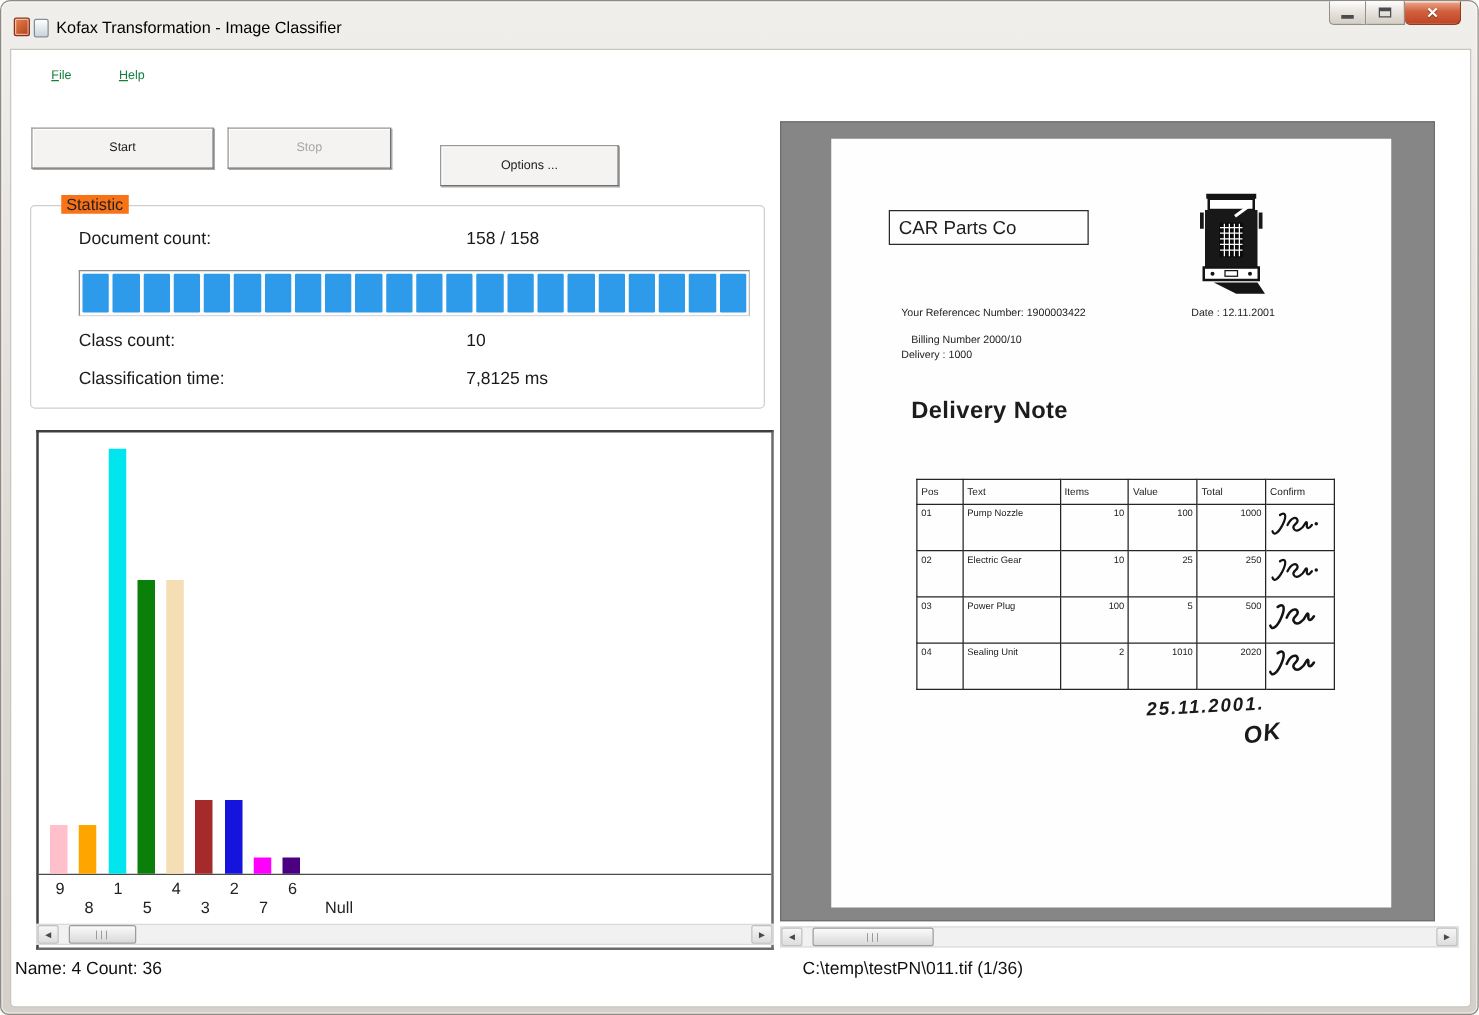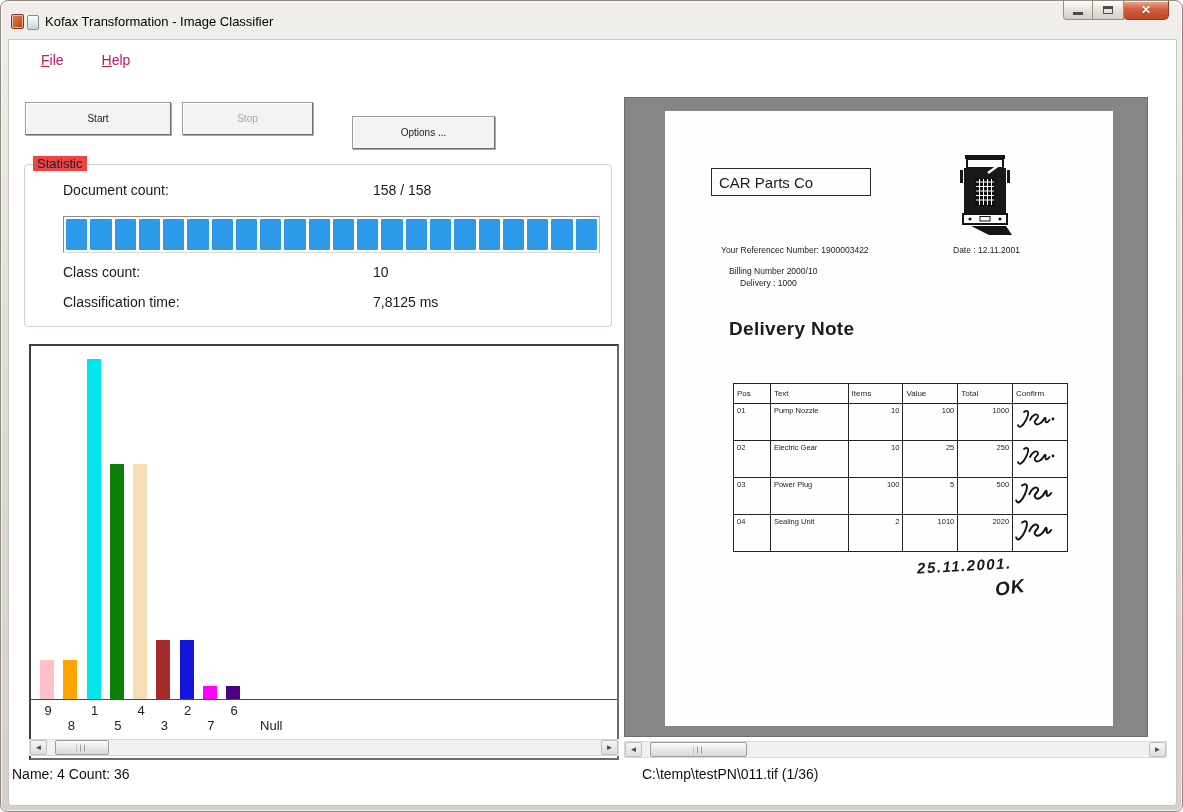--- a/index.html
+++ b/index.html
@@ -32,36 +32,36 @@
     border-color:#8f3c22; }
   .ic-min { width:10px; height:3px; background:#4c4c4c; margin-top:7px; }
   .ic-max { width:10px; height:8px; border:1px solid #4c4c4c; border-top:3px solid #4c4c4c; background:transparent; }
   .ic-close { color:#fff; font-size:12px; font-weight:bold; text-shadow:0 1px 1px rgba(0,0,0,.45); line-height:1; }
 
   
   .client { position:absolute; left:7px; top:38px; width:1169px; height:767px;
     background:#fff; border:1px solid #c9c5bf; border-radius:0 0 4px 4px; overflow:hidden; }
 
   .menubar { position:absolute; left:0; top:6px; right:0; height:28px; display:flex; align-items:center; padding-left:26px; gap:26px; }
-  .menu-item { display:inline-block; font-size:14px; color:#be185d; padding:3px 6px; cursor:default; }
+  .menu-item { display:inline-block; font-size:10px; color:#15803d; padding:3px 6px; cursor:default; }
   .menu-item::first-letter { text-decoration:underline; }
 
   
   .btn { position:absolute; height:33px; background:#f4f3f1; border:1px solid #9a9a9a;
     border-right-color:#6f6f6f; border-bottom-color:#6f6f6f;
     box-shadow:1px 1px 0 #a9a9a9, inset 1px 1px 0 #ffffff;
     font-size:10px; color:#1a1a1a; display:flex; align-items:center; justify-content:center; }
   .btn.start { left:16px; top:62px; width:146px; }
   .btn.stop  { left:173px; top:62px; width:131px; color:#a6a6a6; }
   .btn.options { left:343px; top:76px; width:143px; }
 
   
   .groupbox { position:absolute; left:15px; top:124px; width:588px; height:163px;
     border:1px solid #d2cfc9; border-radius:4px; }
-  .groupbox .gb-label { position:absolute; top:-9px; left:8px; background:#ef4444; padding:0 4px; font-size:13px; color:#222; }
+  .groupbox .gb-label { position:absolute; top:-9px; left:24px; background:#f97316; padding:0 4px; font-size:13px; color:#222; }
   .stat-label { position:absolute; left:38px; font-size:14px; color:#1a1a1a; }
   .stat-value { position:absolute; left:348px; font-size:14px; color:#1a1a1a; }
 
   .progress { position:absolute; left:38px; top:51px; width:537px; height:37px;
     border:1px solid #8c8c8c; border-bottom-color:#d9d9d9; border-right-color:#bcbcbc;
     background:#fdfdfd; padding:2px; display:flex; gap:3px; }
   .progress .seg { flex:1; border-radius:1px; }
 
   
   .chart-panel { position:absolute; left:20px; top:304px; width:590px; height:416px;
@@ -91,21 +91,21 @@
     background:#868686; border:1px solid #6d6d6d; }
   .page { position:absolute; left:40px; top:13px; width:448px; height:615px; background:#fefefe; color:#1c1c1c; }
 
   .company-box { position:absolute; left:46px; top:57px; width:160px; height:28px;
     border:1px solid #2b2b2b; display:flex; align-items:center; padding-left:7px; font-size:15px; }
   .truck { position:absolute; left:293px; top:40px; }
   .doc-small { position:absolute; font-size:8.5px; color:#222; line-height:1.35; }
   .doc-ref   { left:56px; top:134px; }
   .doc-date  { left:288px; top:134px; }
   .doc-bill  { left:64px; top:155px; }
-  .doc-deliv { left:56px; top:167px;margin-left:19px; }
+  .doc-deliv { left:56px; top:167px; }
   .doc-heading { position:absolute; left:64px; top:207px; font-size:19px; font-weight:bold; letter-spacing:.3px; }
 
   .doc-table { position:absolute; left:68px; top:272px; width:335px; border-collapse:collapse; }
   .doc-table th, .doc-table td { border:1px solid #242424; font-weight:normal; font-size:7.5px; padding:2px 3px; vertical-align:top; }
   .doc-table th { font-size:8px; text-align:left; height:20px; vertical-align:middle; }
   .doc-table td { height:37px; }
   .c0 { width:37px; } .c1 { width:78px; } .c2 { width:55px; } .c3 { width:55px; } .c4 { width:55px; } .c5 { width:55px; }
   .num { text-align:right; }
   .th-num { text-align:right; }
   .sig-cell { position:relative; }

